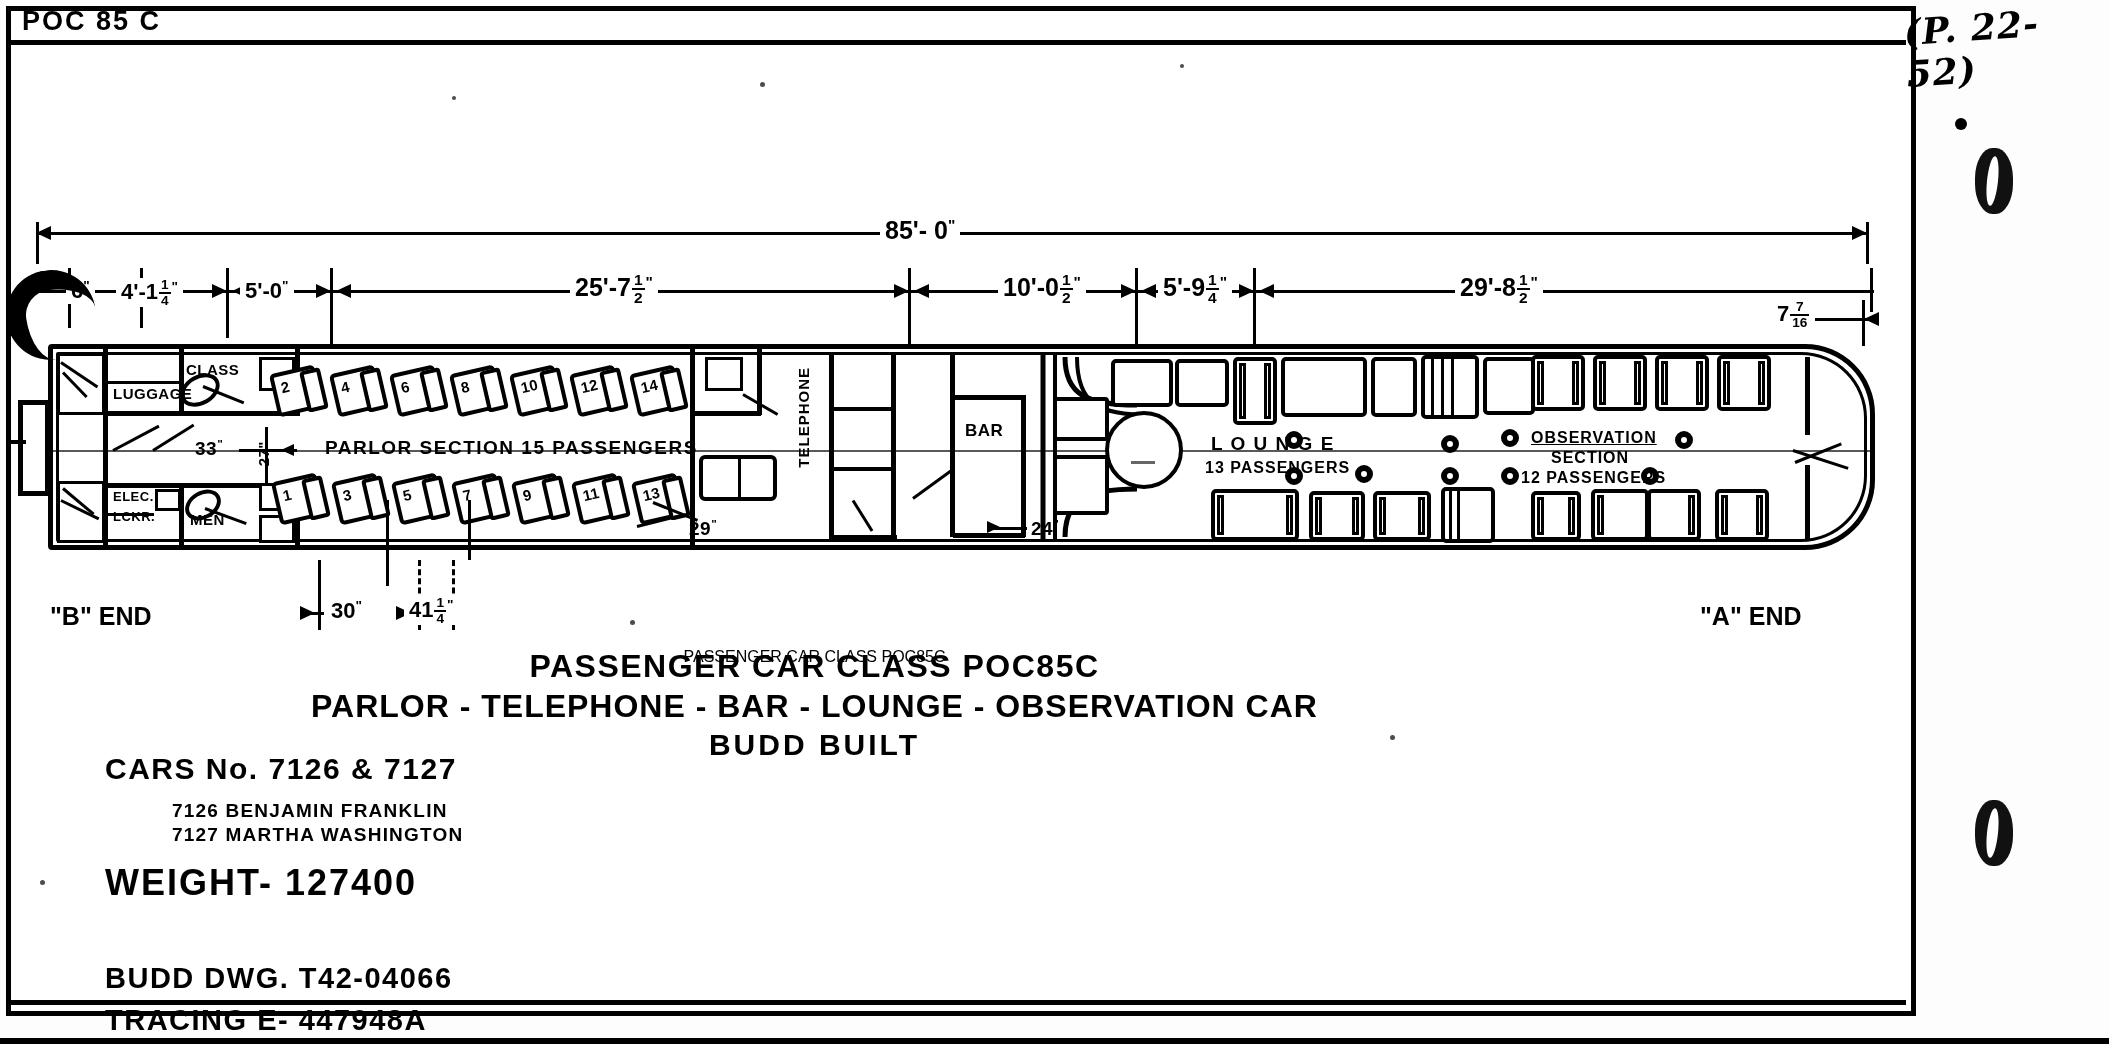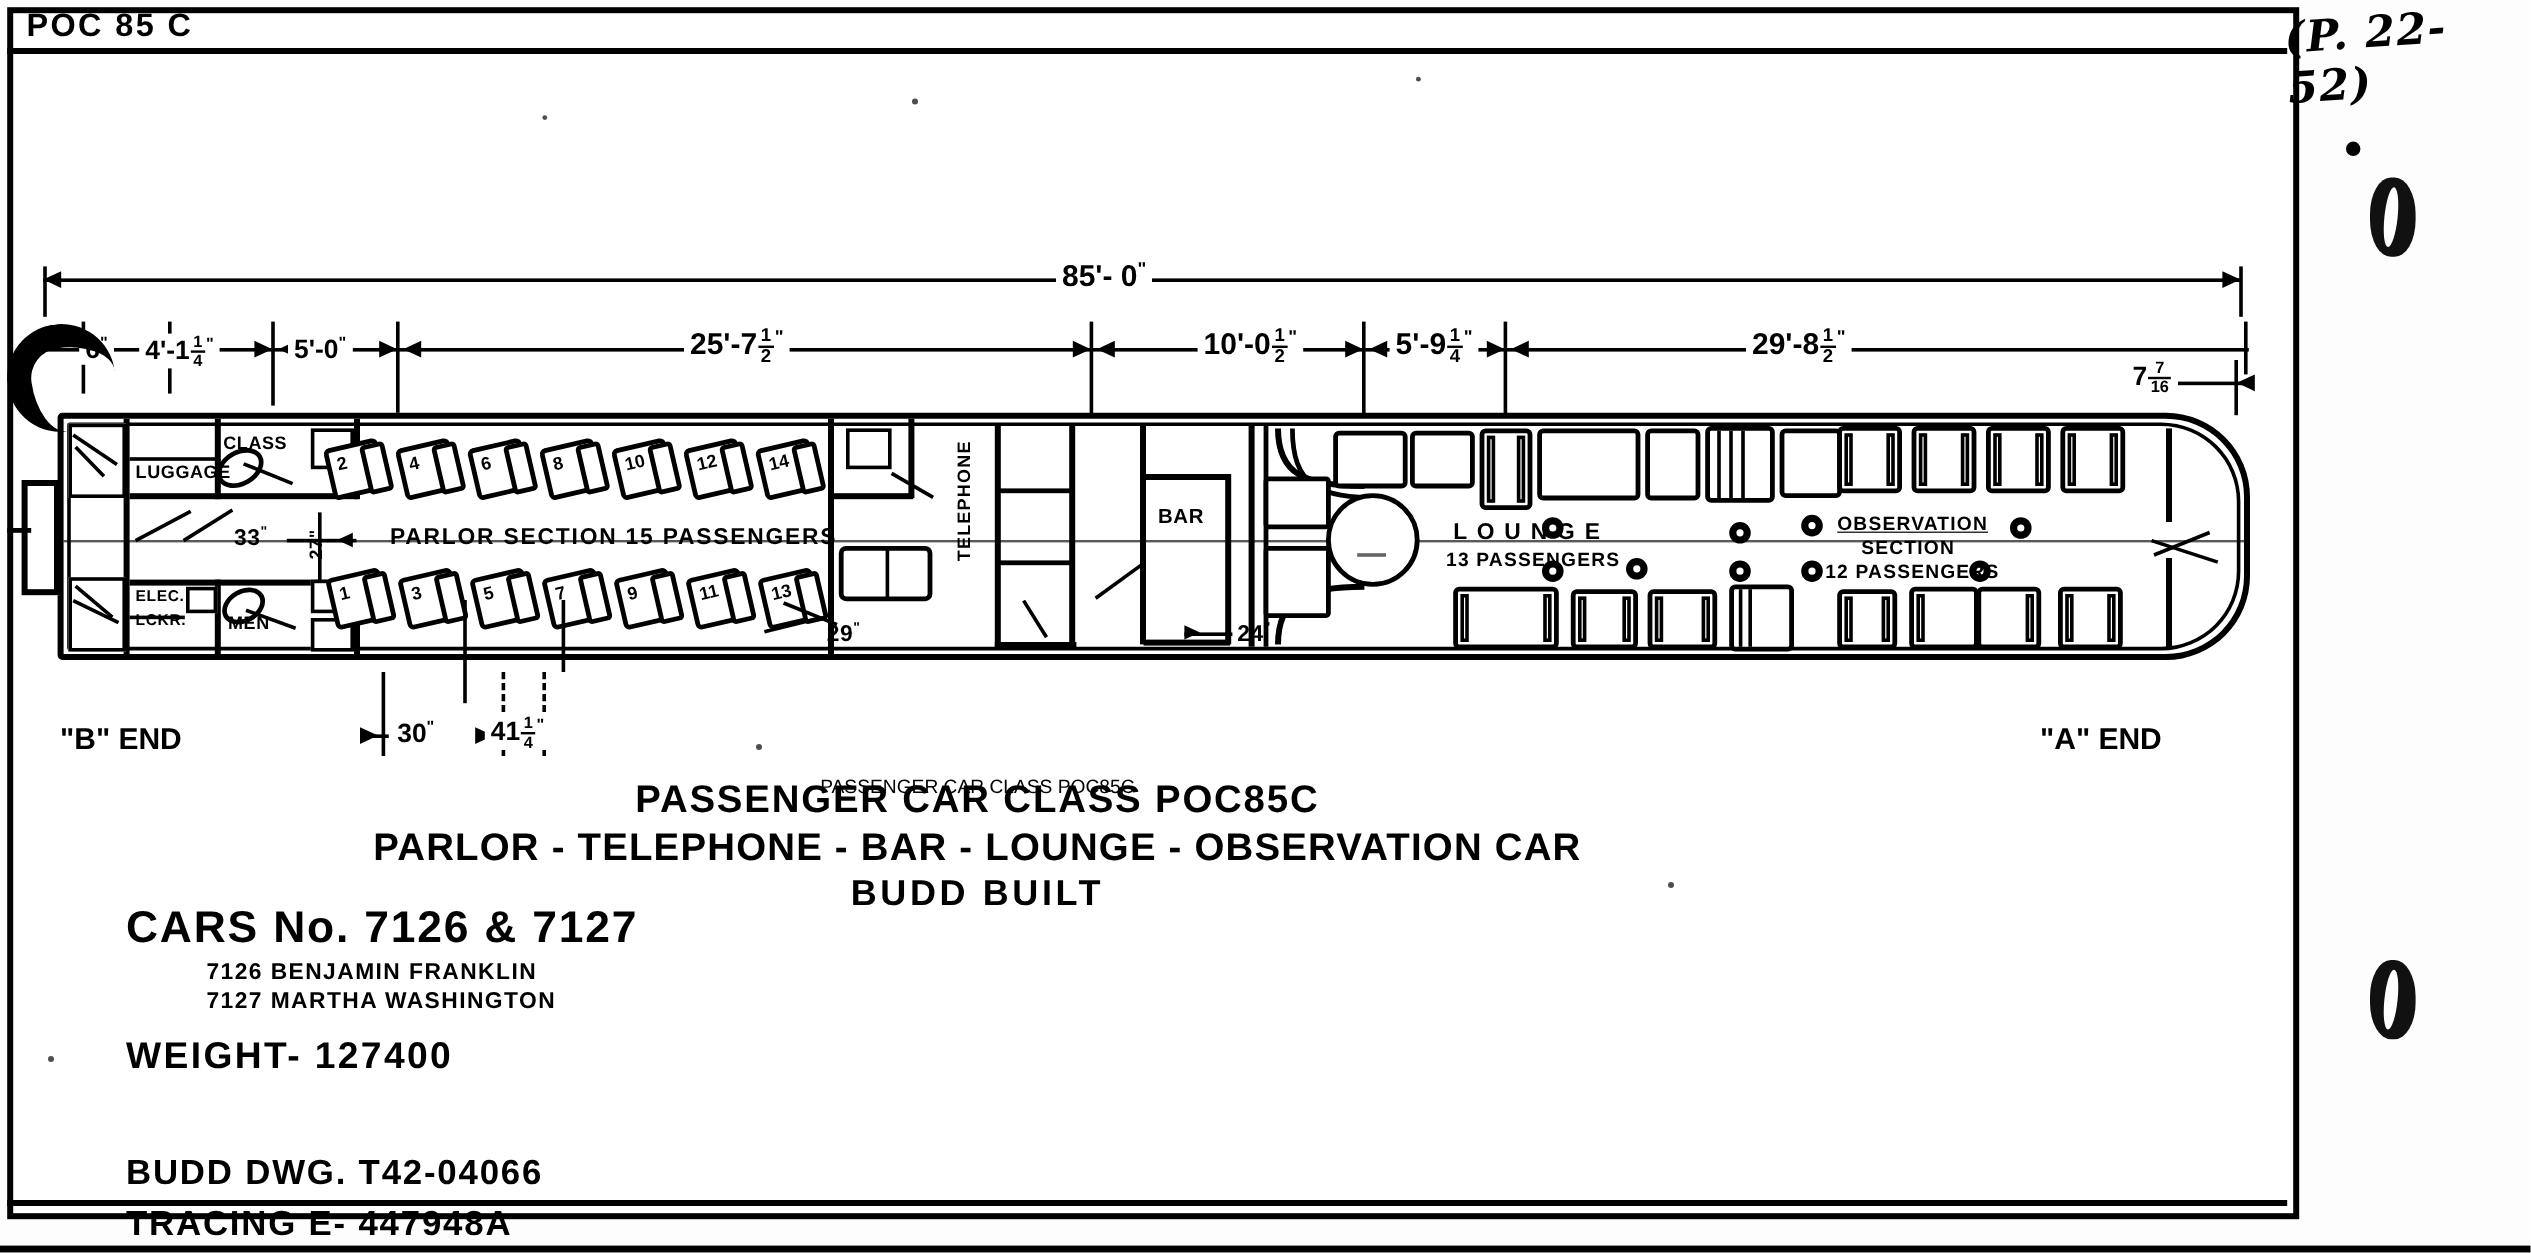--- a/index.html
+++ b/index.html
@@ -73,23 +73,23 @@
   .sectlbl.sm{font-size:16px;letter-spacing:1px;}
 
   .endlbl{position:absolute;font-size:25px;font-weight:bold;color:#000;font-family:"Liberation Sans",sans-serif;}
 
   
   .title-center{position:absolute;text-align:center;width:100%;}
   .t1{font-size:32px;font-weight:bold;letter-spacing:1.5px;color:#000;font-family:"Liberation Sans",sans-serif;}
   .t2{font-size:32px;font-weight:bold;letter-spacing:1px;color:#000;font-family:"Liberation Sans",sans-serif;}
   .t3{font-size:30px;font-weight:bold;letter-spacing:3px;color:#000;font-family:"Liberation Sans",sans-serif;}
   .blk{position:absolute;font-weight:bold;color:#000;font-family:"Liberation Sans",sans-serif;}
-  .b-cars{font-size:37px;letter-spacing:1.5px;}
+  .b-cars{font-size:30px;letter-spacing:1.5px;}
   .b-name{font-size:19px;letter-spacing:1.2px;}
-  .b-weight{font-size:31px;letter-spacing:2px;}
+  .b-weight{font-size:36px;letter-spacing:2px;}
   .b-dwg{font-size:29px;letter-spacing:1.5px;}
 
   .hr-black{position:absolute;background:#000;height:5px;}
   .speck{position:absolute;background:#111;border-radius:50%;opacity:.75;}
   .leader{position:absolute;background:#000;height:3px;}
 </style>
 </head>
 <body>
 
 <div id="page">

